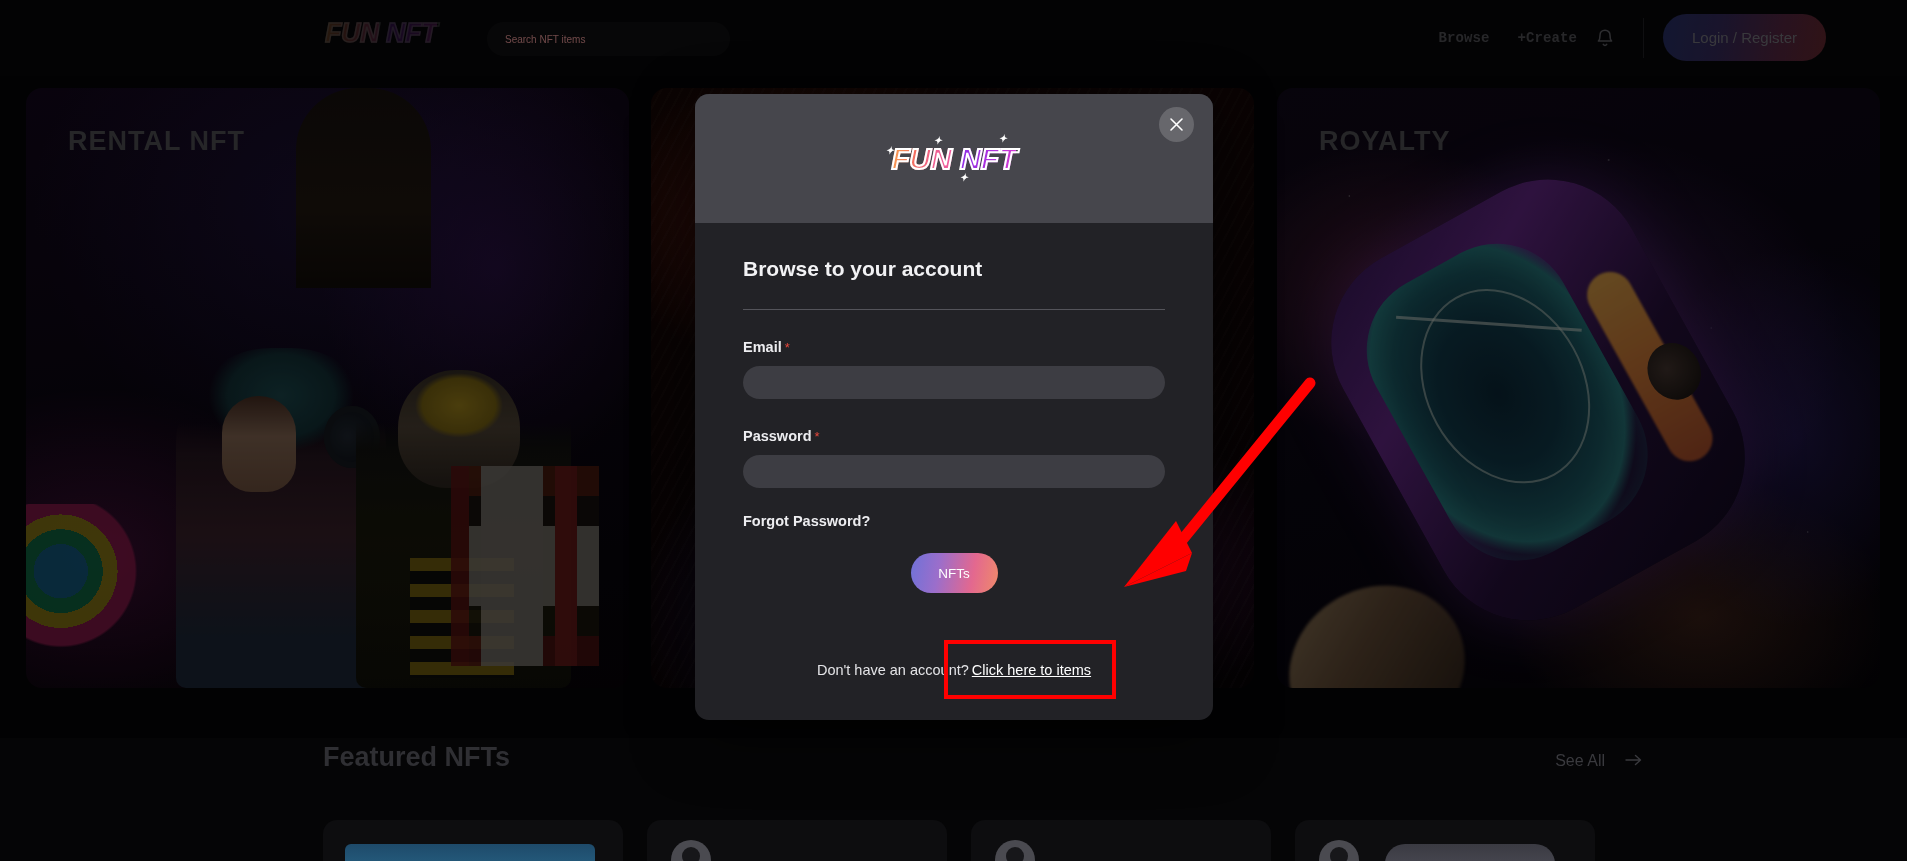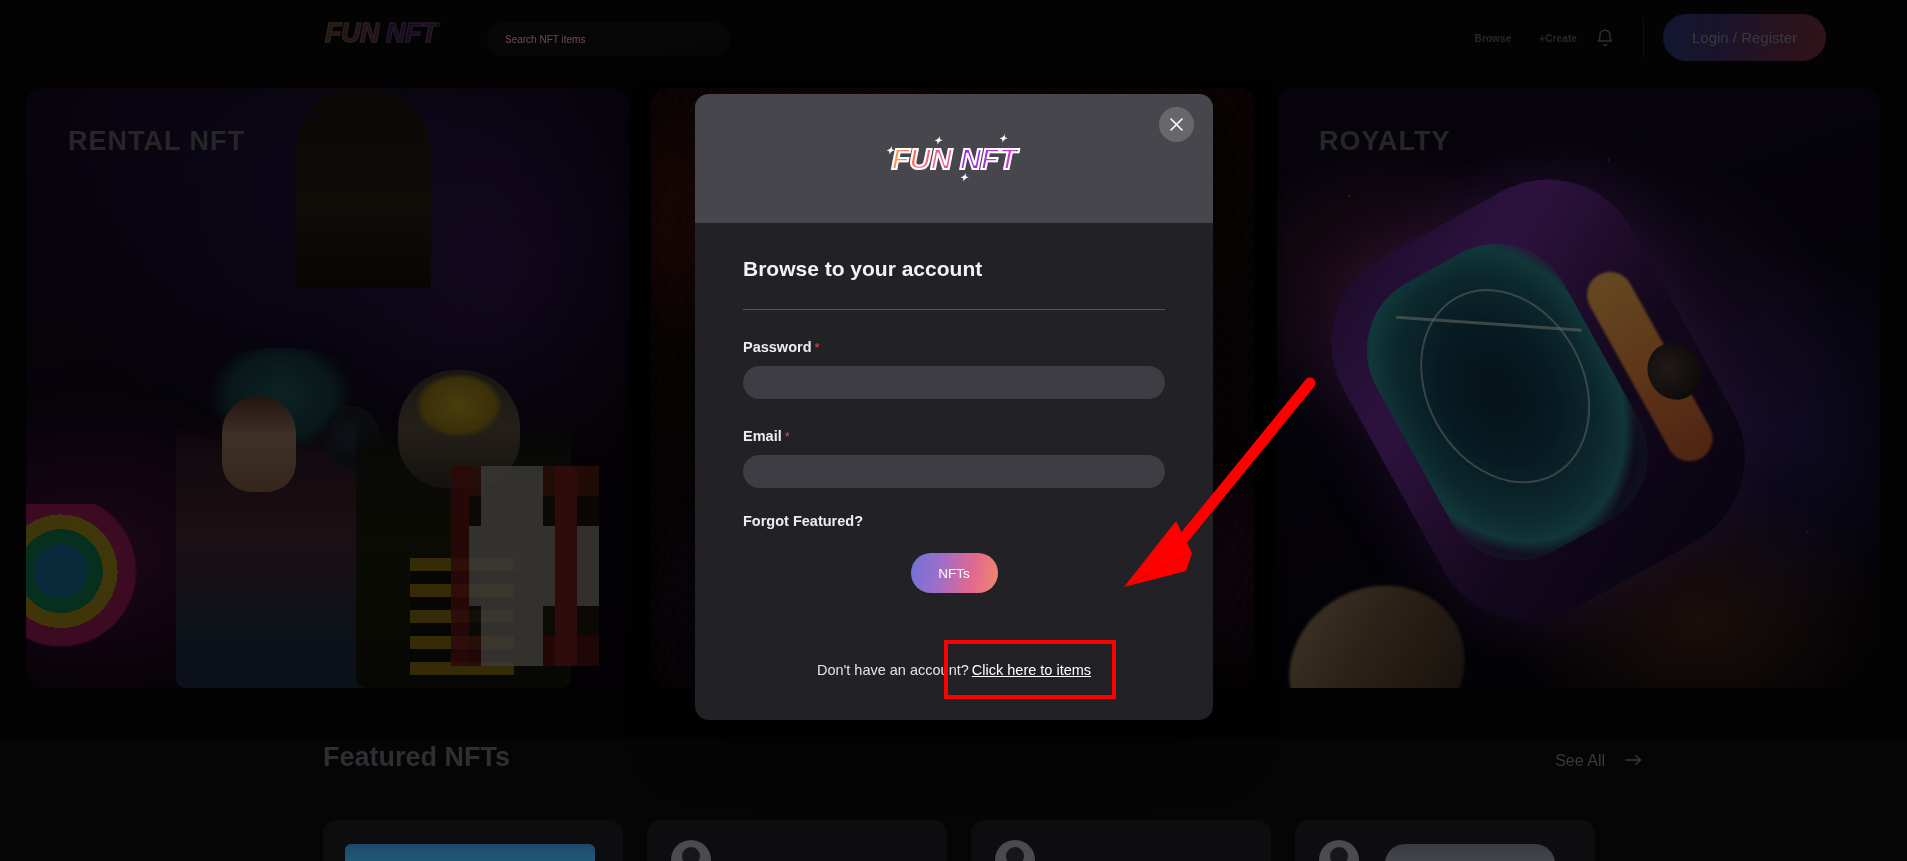--- a/index.html
+++ b/index.html
@@ -38,21 +38,21 @@
     margin-left:7px;
   }
   .search-box {
     position:absolute; left:487px; top:22px;
     width:243px; height:34px;
     background:#121214; border-radius:17px;
     display:flex; align-items:center; padding:0 18px;
   }
   .search-box .ph { color:#fca5a5; font-size:10px; }
   .nav-links { position:absolute; right:330px; top:0; height:76px; display:flex; align-items:center; gap:28px; }
-  .nav-link { color:#59595f; font-size:10px; font-weight:bold; letter-spacing:0.1px; cursor:pointer; }
+  .nav-link { color:#59595f; font-size:14px; font-weight:bold; letter-spacing:0.1px; cursor:pointer;font-family:Liberation Mono, monospace; }
   .bell-wrap { position:absolute; right:285px; top:22px; width:34px; height:34px; display:flex; align-items:center; justify-content:center; cursor:pointer; }
   .divider-v { position:absolute; right:263px; top:18px; width:1px; height:40px; background:#242428; }
   .login-btn {
     position:absolute; right:81px; top:14px;
     width:163px; height:47px; border-radius:24px;
     background:linear-gradient(100deg,#2b3570 0%,#3a2e63 35%,#5c2b48 70%,#6e2c33 100%);
     display:flex; align-items:center; justify-content:center;
     color:#818189; font-size:15px; cursor:pointer;
   }
 
@@ -425,33 +425,33 @@
         </svg>
       </div>
     </div>
 
     <div class="modal-body">
       <div class="modal-title">Browse to your account</div>
       <div class="hr"></div>
 
       <div class="field">
         <div>
+          <span class="field-label">Email</span><span class="req">*</span>
+        </div>
+        <input class="input" type="text" placeholder="" style="">
+      </div>
+
+      <div class="field">
+        <div>
           <span class="field-label">Password</span><span class="req">*</span>
         </div>
         <input class="input" type="password" placeholder="" style="">
       </div>
 
-      <div class="field">
-        <div>
-          <span class="field-label">Email</span><span class="req">*</span>
-        </div>
-        <input class="input" type="text" placeholder="" style="">
-      </div>
-
-      <div class="forgot">Forgot Featured?</div>
+      <div class="forgot">Forgot Password?</div>
 
       <button class="login-cta">NFTs</button>
     </div>
 
     <div class="signup-row">
       <span>Don't have an account?</span><span class="signup-link">Click here to items</span>
     </div>
   </div>
 
   <div class="anno-box"></div>

